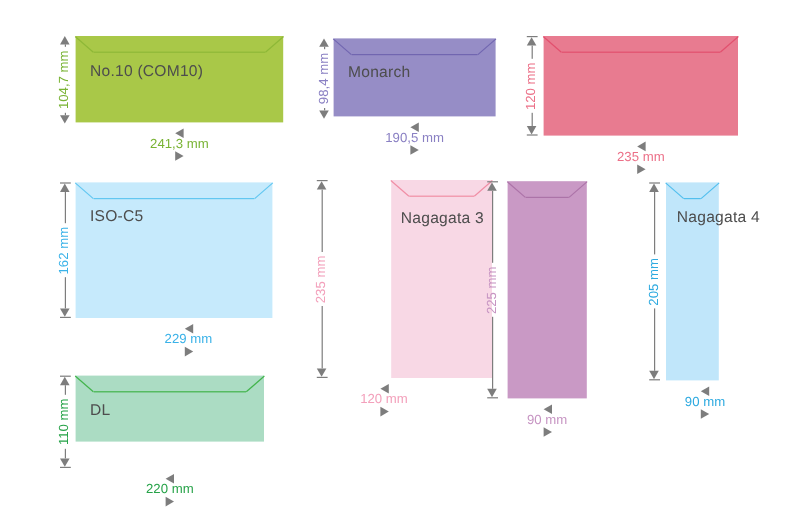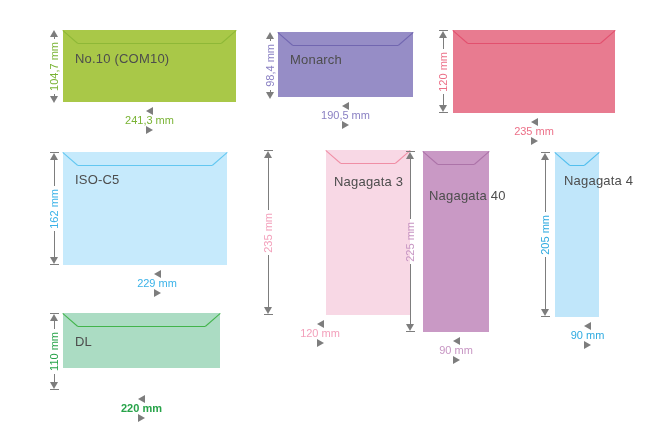--- a/index.html
+++ b/index.html
@@ -211,21 +211,20 @@
     <div class="vline"></div>
     <div class="vtext">225 mm</div>
     <div class="vline"></div>
     <div class="arr down"></div>
     <div class="tick-h"></div>
   </div>
   <div class="envelope" style="left:21px; width:66px; height:181px;">
     <div class="flap-dl"></div>
     <div class="flap-dr"></div>
     <div class="flap-h"></div>
-    <span class="env-label" style="left:6px; top:37px;">Nagagata 40</span>
   </div>
   <div class="hdim" style="left:21px; top:186px; width:66px;">
     <div class="tick-v"></div>
     <div class="harr left"></div>
     <div class="hline"></div>
     <span class="htext">90 mm</span>
     <div class="hline"></div>
     <div class="harr right"></div>
     <div class="tick-v"></div>
   </div>
@@ -267,21 +266,21 @@
     <div class="vline"></div>
     <div class="arr down"></div>
     <div class="tick-h"></div>
   </div>
   <div class="envelope" style="left:17px; width:157px; height:55px;">
     <div class="flap-dl"></div>
     <div class="flap-dr"></div>
     <div class="flap-h"></div>
     <span class="env-label" style="left:12px; top:21px;">DL</span>
   </div>
-  <div class="hdim" style="left:17px; top:82px; width:157px;font-weight:bold;">
+  <div class="hdim" style="left:17px; top:82px; width:157px;">
     <div class="tick-v"></div>
     <div class="harr left"></div>
     <div class="hline"></div>
     <span class="htext">220 mm</span>
     <div class="hline"></div>
     <div class="harr right"></div>
     <div class="tick-v"></div>
   </div>
 </div>
 

